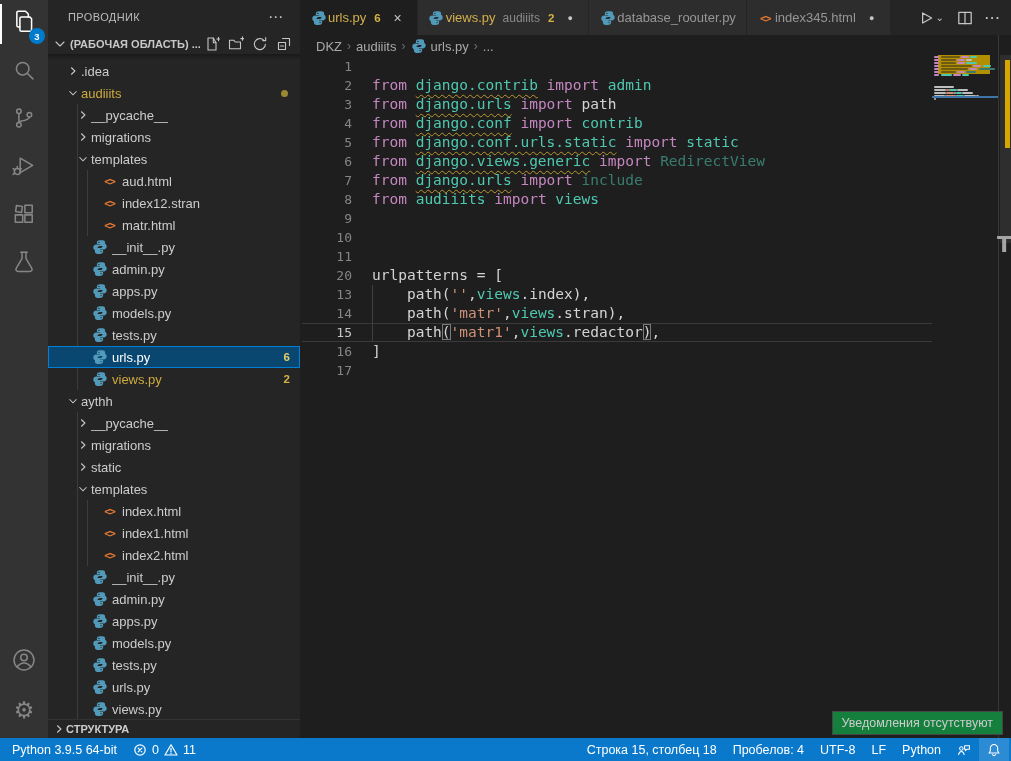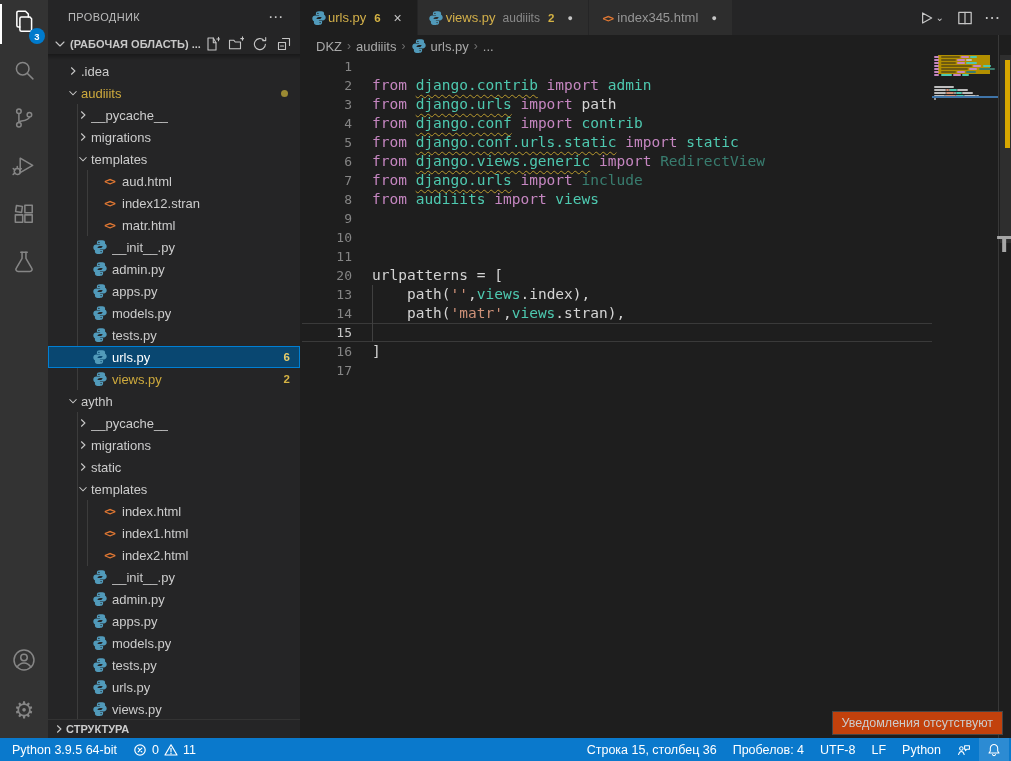--- a/index.html
+++ b/index.html
@@ -98,21 +98,21 @@
   
   #statusbar { position:absolute; left:0; bottom:0; width:100%; height:23px; background:#0a79cc; color:#ffffff;
     display:flex; align-items:stretch; font-size:12.5px; z-index:10; }
   .st-item { display:flex; align-items:center; padding:0 8px; gap:5px; cursor:pointer; white-space:nowrap; }
   .st-item svg { width:14px; height:14px; fill:none; stroke:#ffffff; stroke-width:1.2; stroke-linecap:round; stroke-linejoin:round; }
   .st-left { display:flex; margin-left:4px; }
   .st-right { display:flex; margin-left:auto; margin-right:2px; }
   .st-item.hovered { background:rgba(255,255,255,.14); }
 
   
-  #notif-tooltip { position:absolute; right:8px; bottom:26px; background:#c2410c; border:1px solid #454545;
+  #notif-tooltip { position:absolute; right:8px; bottom:26px; background:#15803d; border:1px solid #454545;
     color:#cccccc; font-size:12.5px; padding:4px 9px; z-index:11; }
 </style>
 </head>
 <body>
 
 <div id="stage">
 
   <div id="activitybar">
     <div id="act-top">
         <div class="act-item active">
@@ -518,20 +518,29 @@
                 <path fill="#519aba" d="M8.1 14.8c2 0 3-.9 3-2.3v-1.6H7.9v-.5h3.9c1.6 0 2.9-1.1 2.9-2.9 0-1.8-1.2-3-2.8-3h-1.2v1.9c0 1.5-1.2 2.7-2.8 2.7H5.2c-1.3 0-2.3 1-2.3 2.4v1.1c0 1.4 1.1 2.3 2.6 2.3h2.6zm1-1.5c-.4 0-.7-.3-.7-.7s.3-.7.7-.7.7.3.7.7-.3.7-.7.7z"></path>
               </svg>
             </span>
             <span class="tab-label warn">views.py</span>
             <span class="tab-desc">audiiits</span>
             <span class="tab-badge">2</span>
             <span class="tab-dot">●</span>
           </div>
           <div class="tab">
             <span class="ticon">
+              <svg width="16" height="16" viewBox="0 0 16 16">
+                <path fill="#519aba" d="M7.9 1.2c-2 0-3 .9-3 2.3v1.6h3.2v.5H4.2c-1.6 0-2.9 1.1-2.9 2.9 0 1.8 1.2 3 2.8 3h1.2V9.6c0-1.5 1.2-2.7 2.8-2.7h2.7c1.3 0 2.3-1 2.3-2.4V3.5c0-1.4-1.1-2.3-2.6-2.3H7.9zm-1 1.5c.4 0 .7.3.7.7s-.3.7-.7.7-.7-.3-.7-.7.3-.7.7-.7z"></path>
+                <path fill="#519aba" d="M8.1 14.8c2 0 3-.9 3-2.3v-1.6H7.9v-.5h3.9c1.6 0 2.9-1.1 2.9-2.9 0-1.8-1.2-3-2.8-3h-1.2v1.9c0 1.5-1.2 2.7-2.8 2.7H5.2c-1.3 0-2.3 1-2.3 2.4v1.1c0 1.4 1.1 2.3 2.6 2.3h2.6zm1-1.5c-.4 0-.7-.3-.7-.7s.3-.7.7-.7.7.3.7.7-.3.7-.7.7z"></path>
+              </svg>
+            </span>
+            <span class="tab-label">database_roouter.py</span>
+          </div>
+          <div class="tab">
+            <span class="ticon">
               <span class="html-glyph">&lt;&gt;</span>
             </span>
             <span class="tab-label">index345.html</span>
             <span class="tab-dot">●</span>
           </div>
         </div>
       <div id="tab-actions">
         <span class="mini-icon"><svg viewBox="0 0 16 16">
               <path d="M5 3.5l8 4.5-8 4.5z"></path>
             </svg></span>
@@ -577,21 +586,21 @@
           <div class="code-line"><span class="lnum">5</span><span class="lbody"><span class="t-kw">from</span><span class="t-pl"> </span><span class="t-mod">django.conf.urls.static</span><span class="t-pl"> </span><span class="t-kw">import</span><span class="t-pl"> </span><span class="t-cls">static</span></span></div>
           <div class="code-line"><span class="lnum">6</span><span class="lbody"><span class="t-kw">from</span><span class="t-pl"> </span><span class="t-mod">django.views.generic</span><span class="t-pl"> </span><span class="t-kw">import</span><span class="t-pl"> </span><span class="t-dim">RedirectView</span></span></div>
           <div class="code-line"><span class="lnum">7</span><span class="lbody"><span class="t-kw">from</span><span class="t-pl"> </span><span class="t-mod">django.urls</span><span class="t-pl"> </span><span class="t-kw">import</span><span class="t-pl"> </span><span class="t-dim">include</span></span></div>
           <div class="code-line"><span class="lnum">8</span><span class="lbody"><span class="t-kw">from</span><span class="t-pl"> </span><span class="t-cls">audiiits</span><span class="t-pl"> </span><span class="t-kw">import</span><span class="t-pl"> </span><span class="t-cls">views</span></span></div>
           <div class="code-line"><span class="lnum">9</span><span class="lbody"></span></div>
           <div class="code-line"><span class="lnum">10</span><span class="lbody"></span></div>
           <div class="code-line"><span class="lnum">11</span><span class="lbody"></span></div>
           <div class="code-line"><span class="lnum">20</span><span class="lbody"><span class="t-pl">urlpatterns = [</span></span></div>
           <div class="code-line"><span class="lnum">13</span><span class="lbody"><span class="t-pl">    path(</span><span class="t-str">''</span><span class="t-pl">,</span><span class="t-cls">views</span><span class="t-pl">.index),</span></span></div>
           <div class="code-line"><span class="lnum">14</span><span class="lbody"><span class="t-pl">    path(</span><span class="t-str">'matr'</span><span class="t-pl">,</span><span class="t-cls">views</span><span class="t-pl">.stran),</span></span></div>
-          <div class="code-line"><span class="lnum" style="color: rgb(198, 198, 198);">15</span></div>
+          <div class="code-line"><span class="lnum" style="color: rgb(198, 198, 198);">15</span><span class="lbody"><span class="t-pl">    path</span><span class="t-bm">(</span><span class="t-str">'matr1'</span><span class="t-pl">,</span><span class="t-cls">views</span><span class="t-pl">.redactor</span><span class="t-bm">)</span><span class="t-pl">,</span></span></div>
           <div class="code-line"><span class="lnum">16</span><span class="lbody"><span class="t-pl">]</span></span></div>
           <div class="code-line"><span class="lnum">17</span><span class="lbody"></span></div>
         </div>
       <div id="minimap" style="left:632px;">
           <div class="mm-warnblock" style="left: 6px; top: 2px; width: 52px; height: 19px;"></div>
           <div class="mm-bar" style="left: 2px; top: 3px; width: 5.4px; background: rgb(197, 134, 192);"></div>
           <div class="mm-bar" style="left: 8.75px; top: 3px; width: 18.9px; background: rgb(110, 90, 16);"></div>
           <div class="mm-bar" style="left: 29px; top: 3px; width: 8.1px; background: rgb(197, 134, 192);"></div>
           <div class="mm-bar" style="left: 38.45px; top: 3px; width: 6.75px; background: rgb(78, 201, 176);"></div>
           <div class="mm-bar" style="left: 2px; top: 6px; width: 5.4px; background: rgb(197, 134, 192);"></div>
@@ -662,21 +671,21 @@
         <svg viewBox="0 0 14 14">
             <path d="M7 1.8L13 12H1z"></path>
             <path d="M7 5.4v3.2"></path>
             <path d="M7 10.1v.7"></path>
           </svg>
         <span>11</span>
       </div>
     </div>
     <div class="st-right">
       <div class="st-item">
-          <span>Строка 15, столбец 36</span>
+          <span>Строка 15, столбец 18</span>
         </div>
       <div class="st-item">
           <span>Пробелов: 4</span>
         </div>
       <div class="st-item">
           <span>UTF-8</span>
         </div>
       <div class="st-item">
           <span>LF</span>
         </div>

